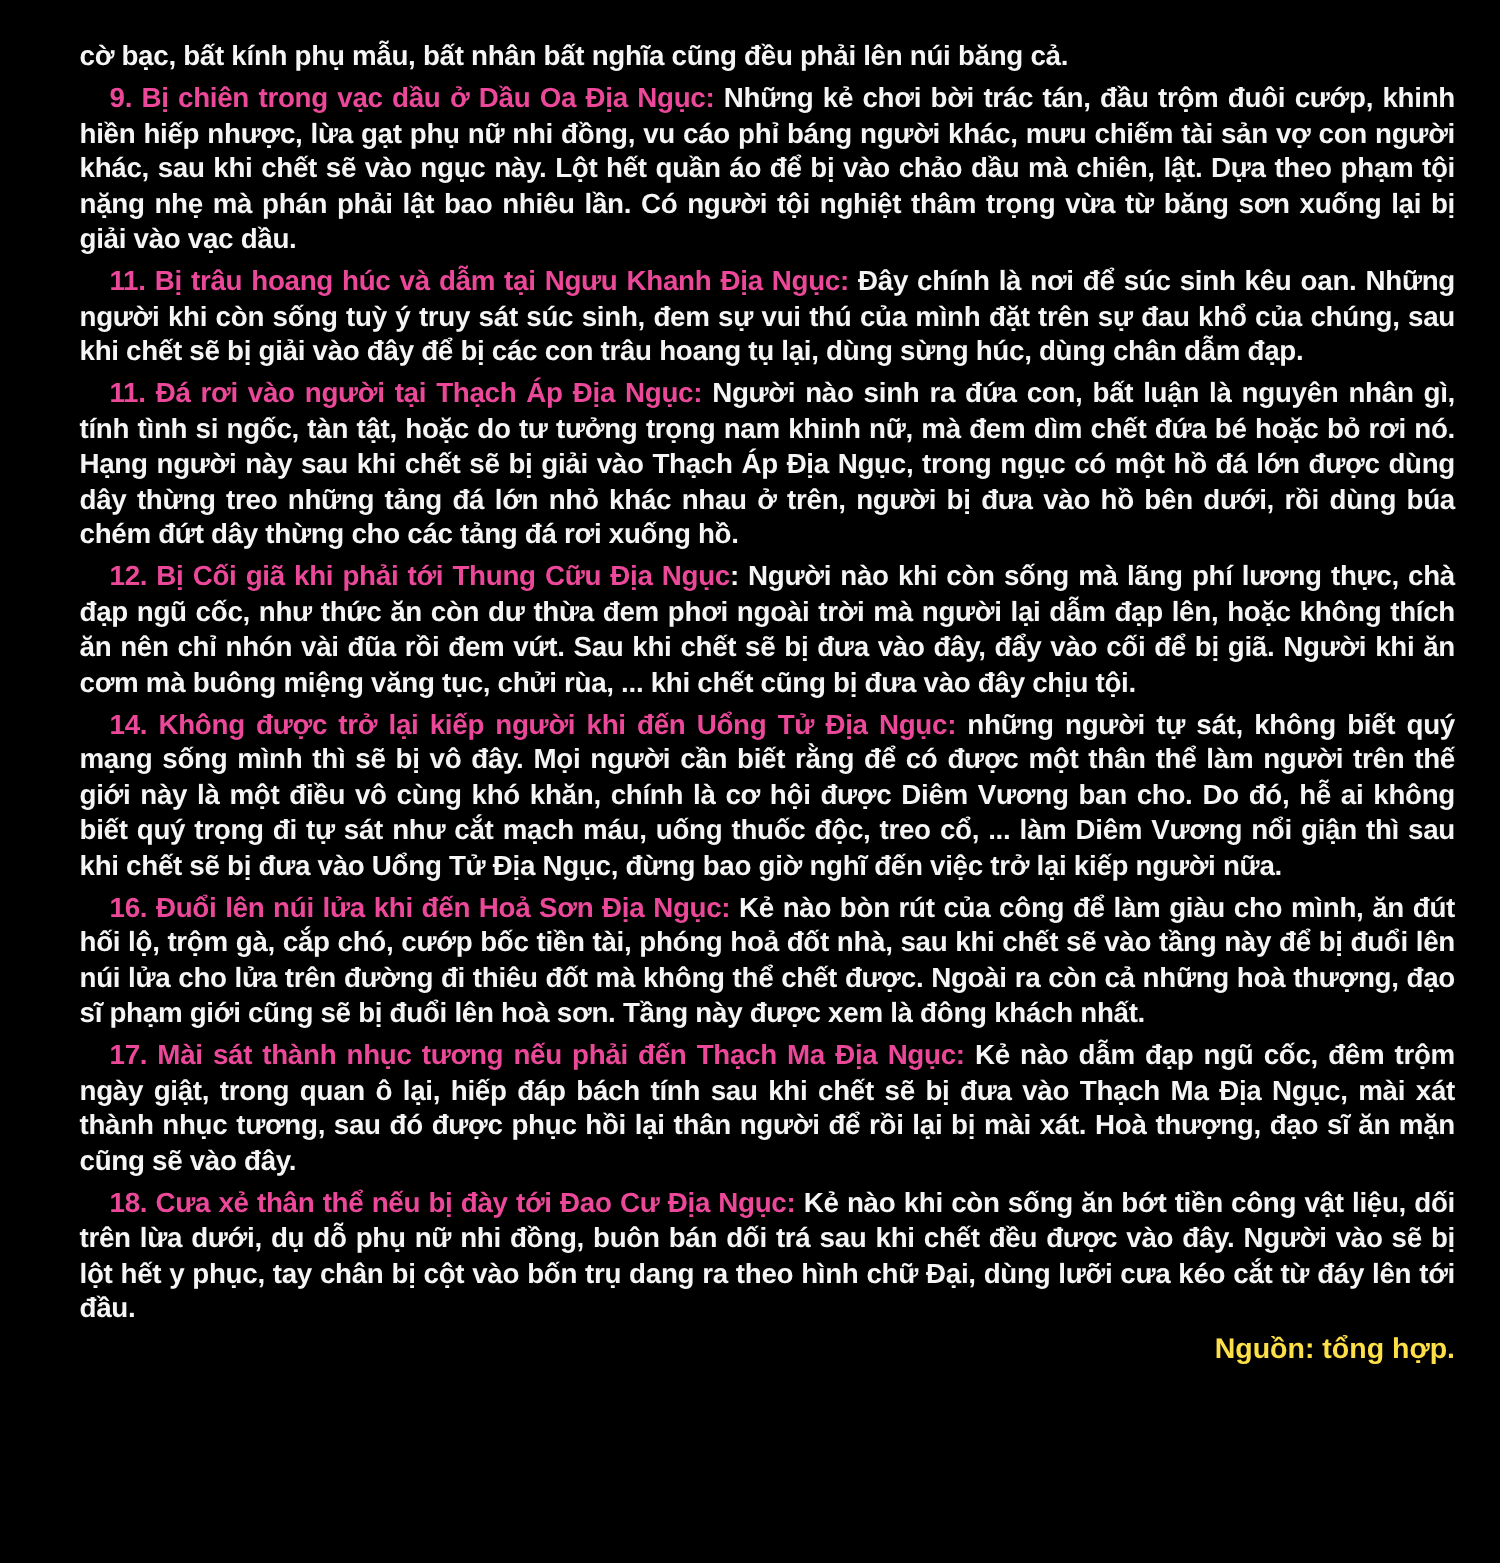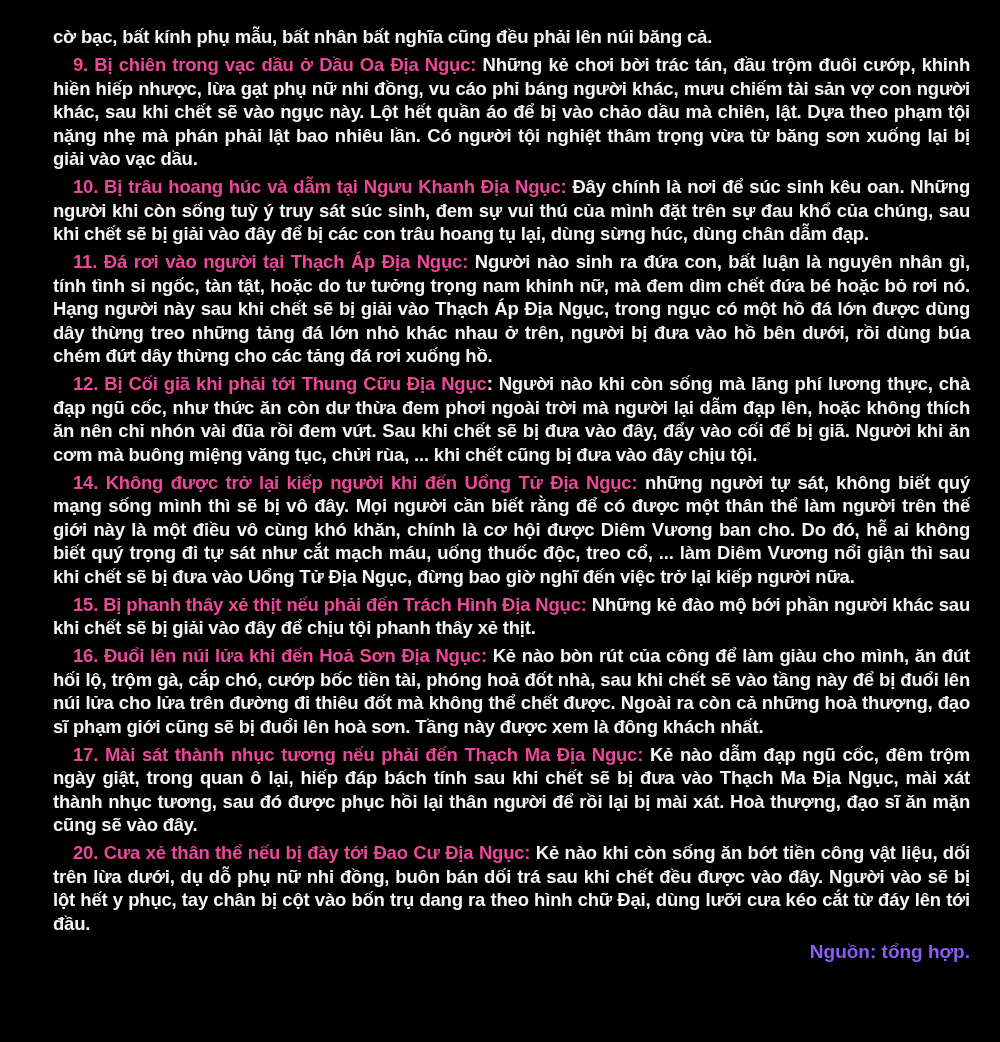--- a/index.html
+++ b/index.html
@@ -29,37 +29,36 @@
     text-indent: 20px;
   }
   .content p.no-indent { text-indent: 0; }
   .seg-heading { color: #ec4899; }
   .seg-body { color: #f5f5f5; }
   .source {
     margin: 0;
     font-size: 19px;
     line-height: 23.5px;
     font-weight: 700;
-    color: #8b5cf6;
+    color: #fde047;
     text-align: right;
     text-indent: 0;
   }
 </style>
 </head>
 <body>
 
 <div class="page">
   <div class="content" id="content">
       <p class="no-indent"><span class="seg-body">cờ bạc, bất kính phụ mẫu, bất nhân bất nghĩa cũng đều phải lên núi băng cả.</span></p>
       <p><span class="seg-heading">9. Bị chiên trong vạc dầu ở Dầu Oa Địa Ngục:</span><span class="seg-body"> Những kẻ chơi bời trác tán, đầu trộm đuôi cướp, khinh hiền hiếp nhược, lừa gạt phụ nữ nhi đồng, vu cáo phỉ báng người khác, mưu chiếm tài sản vợ con người khác, sau khi chết sẽ vào ngục này. Lột hết quần áo để bị vào chảo dầu mà chiên, lật. Dựa theo phạm tội nặng nhẹ mà phán phải lật bao nhiêu lần. Có người tội nghiệt thâm trọng vừa từ băng sơn xuống lại bị giải vào vạc dầu.</span></p>
-      <p><span class="seg-heading">10. Bị trâu hoang húc và dẫm tại Ngưu Khanh Địa Ngục:</span><span class="seg-body"> Đây chính là nơi để súc sinh kêu oan. Những người khi còn sống tuỳ ý truy sát súc sinh, đem sự vui thú của mình đặt trên sự đau khổ của chúng, sau khi chết sẽ bị giải vào đây để bị các con trâu hoang tụ lại, dùng sừng húc, dùng chân dẫm đạp.</span></p>
+      <p><span class="seg-heading">11. Bị trâu hoang húc và dẫm tại Ngưu Khanh Địa Ngục:</span><span class="seg-body"> Đây chính là nơi để súc sinh kêu oan. Những người khi còn sống tuỳ ý truy sát súc sinh, đem sự vui thú của mình đặt trên sự đau khổ của chúng, sau khi chết sẽ bị giải vào đây để bị các con trâu hoang tụ lại, dùng sừng húc, dùng chân dẫm đạp.</span></p>
       <p><span class="seg-heading">11. Đá rơi vào người tại Thạch Áp Địa Ngục:</span><span class="seg-body"> Người nào sinh ra đứa con, bất luận là nguyên nhân gì, tính tình si ngốc, tàn tật, hoặc do tư tưởng trọng nam khinh nữ, mà đem dìm chết đứa bé hoặc bỏ rơi nó. Hạng người này sau khi chết sẽ bị giải vào Thạch Áp Địa Ngục, trong ngục có một hồ đá lớn được dùng dây thừng treo những tảng đá lớn nhỏ khác nhau ở trên, người bị đưa vào hồ bên dưới, rồi dùng búa chém đứt dây thừng cho các tảng đá rơi xuống hồ.</span></p>
       <p><span class="seg-heading">12. Bị Cối giã khi phải tới Thung Cữu Địa Ngục</span><span class="seg-body">: Người nào khi còn sống mà lãng phí lương thực, chà đạp ngũ cốc, như thức ăn còn dư thừa đem phơi ngoài trời mà người lại dẫm đạp lên, hoặc không thích ăn nên chỉ nhón vài đũa rồi đem vứt. Sau khi chết sẽ bị đưa vào đây, đẩy vào cối để bị giã. Người khi ăn cơm mà buông miệng văng tục, chửi rùa, ... khi chết cũng bị đưa vào đây chịu tội.</span></p>
       <p><span class="seg-heading">14. Không được trở lại kiếp người khi đến Uổng Tử Địa Ngục:</span><span class="seg-body"> những người tự sát, không biết quý mạng sống mình thì sẽ bị vô đây. Mọi người cần biết rằng để có được một thân thể làm người trên thế giới này là một điều vô cùng khó khăn, chính là cơ hội được Diêm Vương ban cho. Do đó, hễ ai không biết quý trọng đi tự sát như cắt mạch máu, uống thuốc độc, treo cổ, ... làm Diêm Vương nổi giận thì sau khi chết sẽ bị đưa vào Uổng Tử Địa Ngục, đừng bao giờ nghĩ đến việc trở lại kiếp người nữa.</span></p>
-      <p><span class="seg-heading">15. Bị phanh thây xẻ thịt nếu phải đến Trách Hình Địa Ngục:</span><span class="seg-body"> Những kẻ đào mộ bới phần người khác sau khi chết sẽ bị giải vào đây để chịu tội phanh thây xẻ thịt.</span></p>
       <p><span class="seg-heading">16. Đuổi lên núi lửa khi đến Hoả Sơn Địa Ngục:</span><span class="seg-body"> Kẻ nào bòn rút của công để làm giàu cho mình, ăn đút hối lộ, trộm gà, cắp chó, cướp bốc tiền tài, phóng hoả đốt nhà, sau khi chết sẽ vào tầng này để bị đuổi lên núi lửa cho lửa trên đường đi thiêu đốt mà không thể chết được. Ngoài ra còn cả những hoà thượng, đạo sĩ phạm giới cũng sẽ bị đuổi lên hoà sơn. Tầng này được xem là đông khách nhất.</span></p>
       <p><span class="seg-heading">17. Mài sát thành nhục tương nếu phải đến Thạch Ma Địa Ngục:</span><span class="seg-body"> Kẻ nào dẫm đạp ngũ cốc, đêm trộm ngày giật, trong quan ô lại, hiếp đáp bách tính sau khi chết sẽ bị đưa vào Thạch Ma Địa Ngục, mài xát thành nhục tương, sau đó được phục hồi lại thân người để rồi lại bị mài xát. Hoà thượng, đạo sĩ ăn mặn cũng sẽ vào đây.</span></p>
-      <p><span class="seg-heading">20. Cưa xẻ thân thể nếu bị đày tới Đao Cư Địa Ngục:</span><span class="seg-body"> Kẻ nào khi còn sống ăn bớt tiền công vật liệu, dối trên lừa dưới, dụ dỗ phụ nữ nhi đồng, buôn bán dối trá sau khi chết đều được vào đây. Người vào sẽ bị lột hết y phục, tay chân bị cột vào bốn trụ dang ra theo hình chữ Đại, dùng lưỡi cưa kéo cắt từ đáy lên tới đầu.</span></p>
+      <p><span class="seg-heading">18. Cưa xẻ thân thể nếu bị đày tới Đao Cư Địa Ngục:</span><span class="seg-body"> Kẻ nào khi còn sống ăn bớt tiền công vật liệu, dối trên lừa dưới, dụ dỗ phụ nữ nhi đồng, buôn bán dối trá sau khi chết đều được vào đây. Người vào sẽ bị lột hết y phục, tay chân bị cột vào bốn trụ dang ra theo hình chữ Đại, dùng lưỡi cưa kéo cắt từ đáy lên tới đầu.</span></p>
     </div>
   <p class="content source-wrap" style="margin:0"></p>
   <p class="source">Nguồn: tổng hợp.</p>
 
 </div>
 
 </body></html>

